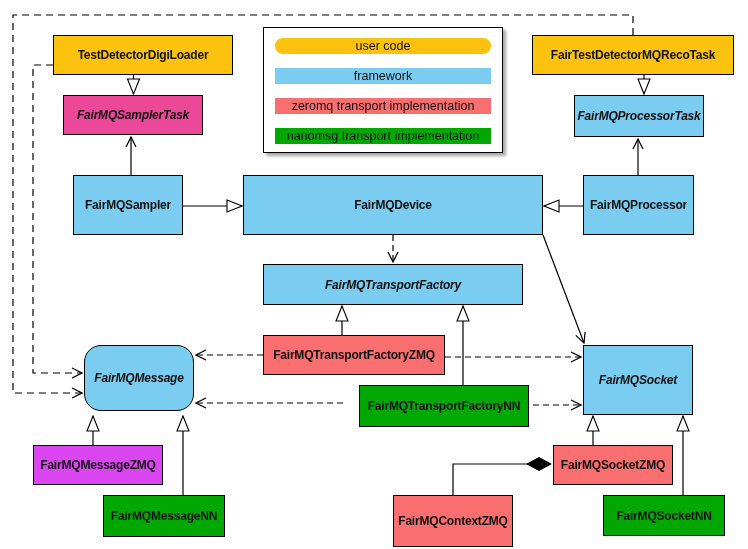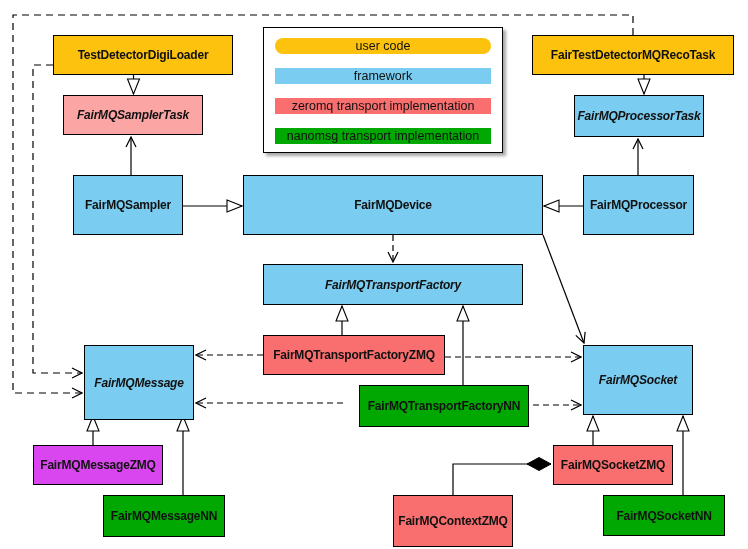--- a/index.html
+++ b/index.html
@@ -82,39 +82,39 @@
 
   <div id="legend">
     <div class="legend-row" style="background-color: rgb(252, 194, 13); border-radius: 8px;">user code</div>
     <div class="legend-row" style="background-color: rgb(122, 204, 240);">framework</div>
     <div class="legend-row" style="background-color: rgb(249, 110, 110);">zeromq transport implementation</div>
     <div class="legend-row" style="background-color: rgb(2, 168, 2);">nanomsg transport implementation</div>
   </div>
 
   <div class="node" style="left: 53px; top: 35px; width: 180px; height: 40px; background-color: rgb(252, 194, 13);">TestDetectorDigiLoader</div>
 
-  <div class="node abstract" style="left: 63px; top: 95px; width: 140px; height: 40px; background-color: #fca5a5;">FairMQSamplerTask</div>
+  <div class="node abstract" style="left: 63px; top: 95px; width: 140px; height: 40px; background-color: #ec4899;">FairMQSamplerTask</div>
 
   <div class="node" style="left: 73px; top: 175px; width: 110px; height: 60px; background-color: rgb(122, 204, 240);">FairMQSampler</div>
 
   <div class="node" style="left: 243px; top: 175px; width: 300px; height: 60px; background-color: rgb(122, 204, 240);">FairMQDevice</div>
 
   <div class="node" style="left: 583px; top: 175px; width: 111px; height: 60px; background-color: rgb(122, 204, 240);">FairMQProcessor</div>
 
   <div class="node abstract" style="left: 574px; top: 95px; width: 130px; height: 42px; background-color: rgb(122, 204, 240);">FairMQProcessorTask</div>
 
   <div class="node" style="left: 532px; top: 35px; width: 202px; height: 40px; background-color: rgb(252, 194, 13);">FairTestDetectorMQRecoTask</div>
 
   <div class="node abstract" style="left: 263px; top: 264px; width: 260px; height: 41px; background-color: rgb(122, 204, 240);">FairMQTransportFactory</div>
 
   <div class="node" style="left: 263px; top: 335px; width: 182px; height: 40px; background-color: rgb(249, 110, 110);">FairMQTransportFactoryZMQ</div>
 
   <div class="node" style="left: 343px; top: 385px; width: 170px; height: 42px; background-color: rgb(2, 168, 2); margin-left: 16px;">FairMQTransportFactoryNN</div>
 
-  <div class="node abstract" style="left: 84px; top: 345px; width: 110px; height: 75px; background-color: rgb(122, 204, 240);">FairMQMessage</div>
+  <div class="node abstract" style="left: 84px; top: 345px; width: 110px; height: 66px; background-color: rgb(122, 204, 240); border-radius: 17px;">FairMQMessage</div>
 
   <div class="node abstract" style="left: 583px; top: 345px; width: 110px; height: 70px; background-color: rgb(122, 204, 240);">FairMQSocket</div>
 
   <div class="node" style="left: 33px; top: 445px; width: 130px; height: 40px; background-color: #d946ef;">FairMQMessageZMQ</div>
 
   <div class="node" style="left: 103px; top: 495px; width: 122px; height: 42px; background-color: rgb(2, 168, 2);">FairMQMessageNN</div>
 
   <div class="node" style="left: 553px; top: 445px; width: 120px; height: 40px; background-color: rgb(249, 110, 110);">FairMQSocketZMQ</div>
 
   <div class="node" style="left: 603px; top: 495px; width: 122px; height: 41px; background-color: rgb(2, 168, 2);">FairMQSocketNN</div>

